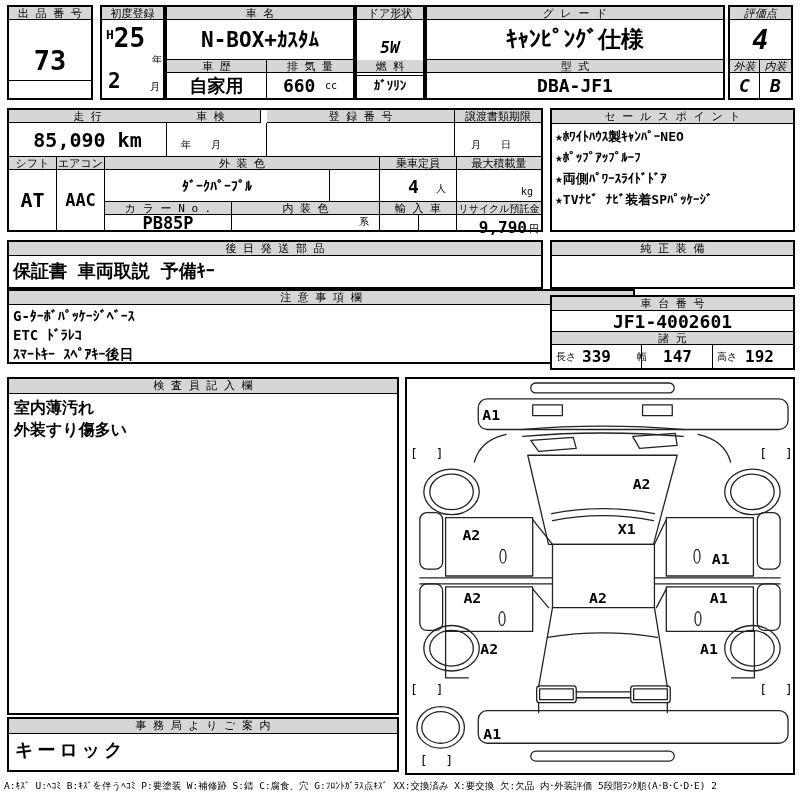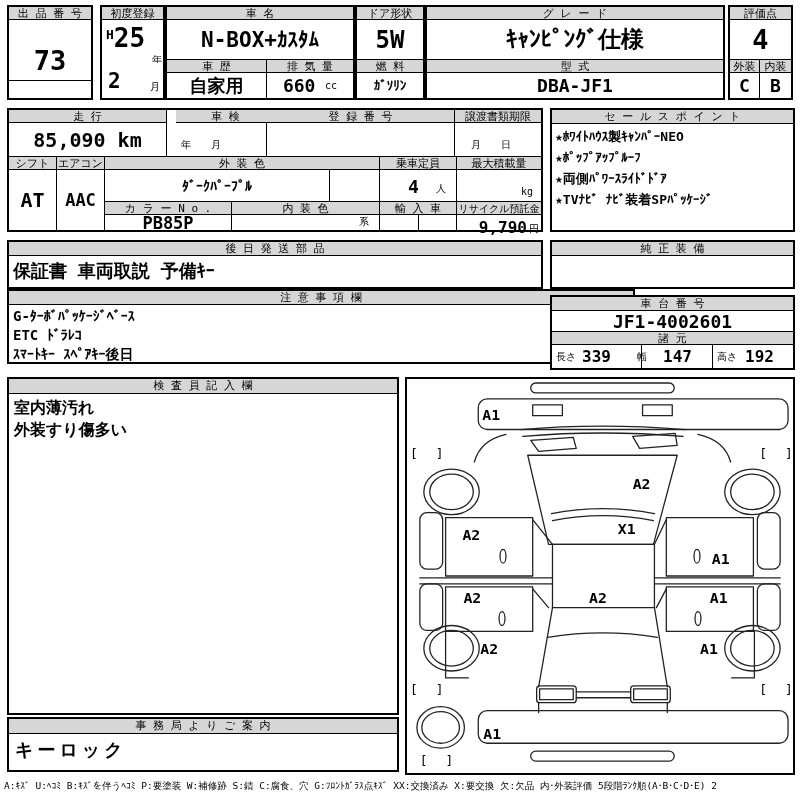--- a/index.html
+++ b/index.html
@@ -47,44 +47,44 @@
   <div class="cell hdr bb br" style="left:0;top:53px;width:100px;height:13px;">車 歴</div>
   <div class="cell hdr bb" style="left:100px;top:53px;width:86px;height:13px;">排 気 量</div>
   <div class="cell val vc br" style="left:0;top:66px;width:100px;height:25px;font-size:18px;">自家用</div>
   <div class="cell vc" style="left:100px;top:66px;width:86px;height:25px;">
     <span style="font-weight:bold;font-size:18px;">660</span>&nbsp;<span class="small">cc</span>
   </div>
 </div>
 
 <div class="box" style="left:355px;top:5px;width:70px;height:95px;">
   <div class="cell hdr bb" style="left:0;top:0;width:100%;height:13px;">ドア形状</div>
-  <div class="cell val vc bb" style="left:0;top:13px;width:100%;height:40px;font-size:24px;">5W</div>
+  <div class="cell val vc bb" style="left:0;top:13px;width:100%;height:56px;font-size:16px;font-style:italic;">5W</div>
   <div class="cell hdr bb" style="left:0;top:53px;width:100%;height:13px;">燃 料</div>
   <div class="cell val vc" style="left:0;top:66px;width:100%;height:25px;font-size:13px;">ｶﾞｿﾘﾝ</div>
 </div>
 
 <div class="box" style="left:425px;top:5px;width:300px;height:95px;">
   <div class="cell hdr bb" style="left:0;top:0;width:100%;height:13px;">グ レ ー ド</div>
   <div class="cell val vc bb" style="left:0;top:13px;width:100%;height:40px;font-size:23px;">ｷｬﾝﾋﾟﾝｸﾞ仕様</div>
   <div class="cell hdr bb" style="left:0;top:53px;width:100%;height:13px;">型 式</div>
   <div class="cell val vc" style="left:0;top:66px;width:100%;height:25px;font-size:18px;">DBA-JF1</div>
 </div>
 
-<div class="box" style="left:728px;top:5px;width:65px;height:95px;">
+<div class="box" style="left:728px;top:5px;width:65px;height:95px;font-style:italic;">
   <div class="cell hdr bb" style="left:0;top:0;width:100%;height:13px;">評価点</div>
   <div class="cell val vc bb" style="left:0;top:13px;width:100%;height:40px;font-size:27px;">4</div>
   <div class="cell hdr bb br" style="left:0;top:53px;width:30px;height:13px;">外装</div>
   <div class="cell hdr bb" style="left:30px;top:53px;width:31px;height:13px;">内装</div>
   <div class="cell val vc br" style="left:0;top:66px;width:30px;height:25px;font-size:18px;">C</div>
   <div class="cell val vc" style="left:30px;top:66px;width:31px;height:25px;font-size:18px;">B</div>
 </div>
 
 <div class="box" style="left:7px;top:108px;width:536px;height:124px;">
   <div class="cell hdr bb br" style="left:0;top:0;width:158px;height:13px;">走 行</div>
-  <div class="cell hdr bb br" style="left:167px;top:0;width:100px;height:13px;">車 検</div>
+  <div class="cell hdr bb br" style="left:152px;top:0;width:100px;height:13px;">車 検</div>
   <div class="cell hdr bb br" style="left:258px;top:0;width:188px;height:13px;">登 録 番 号</div>
   <div class="cell hdr bb" style="left:446px;top:0;width:86px;height:13px;">譲渡書類期限</div>
 
   <div class="cell val vc bb br" style="left:0;top:13px;width:158px;height:34px;font-size:20px;">85,090 km</div>
   <div class="cell bb br" style="left:158px;top:13px;width:100px;height:34px;">
     <span class="small" style="position:absolute;left:14px;bottom:4px;">年　　月</span>
   </div>
   <div class="cell bb br" style="left:258px;top:13px;width:188px;height:34px;"></div>
   <div class="cell bb" style="left:446px;top:13px;width:86px;height:34px;">
     <span class="small" style="position:absolute;left:16px;bottom:4px;">月　　日</span>

